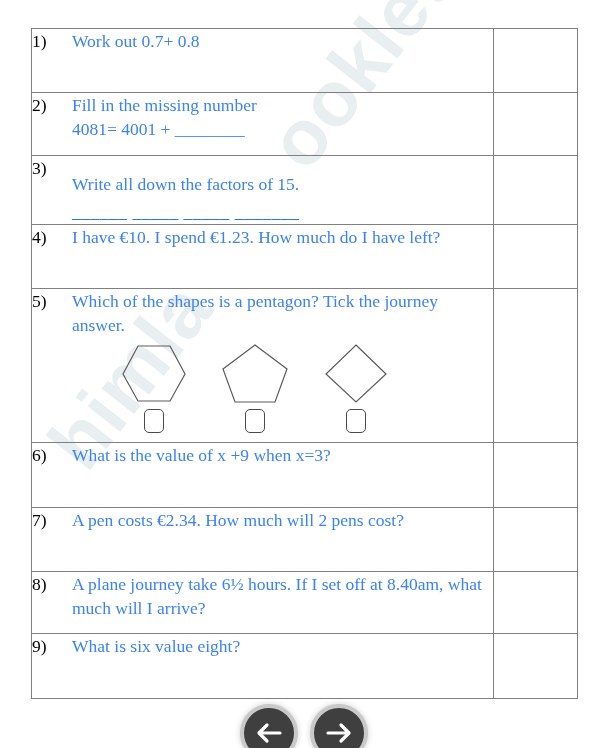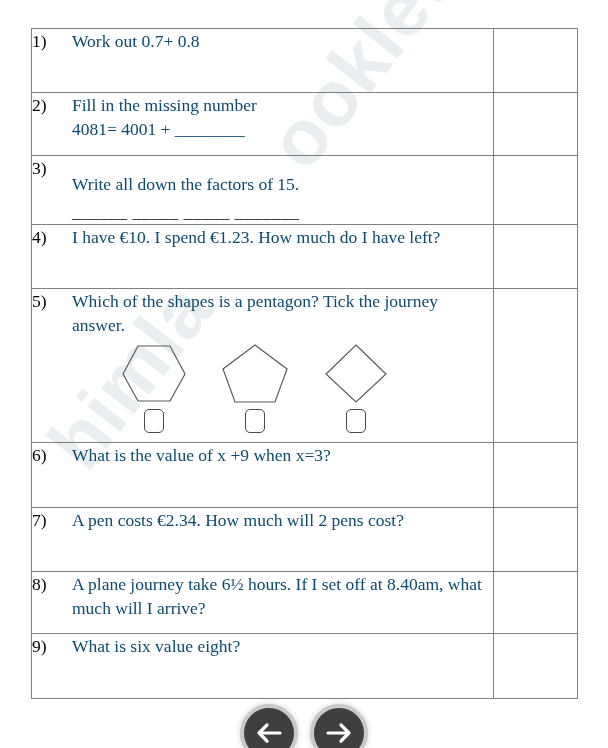--- a/index.html
+++ b/index.html
@@ -80,30 +80,30 @@
     flex: 0 0 auto;
     width: 40px;
     font-size: 17.5px;
     line-height: 1.38;
     color: #000;
   }
   .q-text {
     flex: 1 1 auto;
     font-size: 17.5px;
     line-height: 1.38;
-    color: #0c4a6e;
+    color: #3b82f6;
     white-space: pre-line;
   }
 
   .blanks-line {
     margin-top: 5px;
     font-size: 17.5px;
     line-height: 1.3;
     letter-spacing: 0.5px;
-    color: #0f172a;
+    color: #0369a1;
   }
 
   
   .shapes-strip {
     margin-top: 6px;
     margin-left: 42px;
     display: flex;
     align-items: flex-end;
     gap: 21px;
   }

